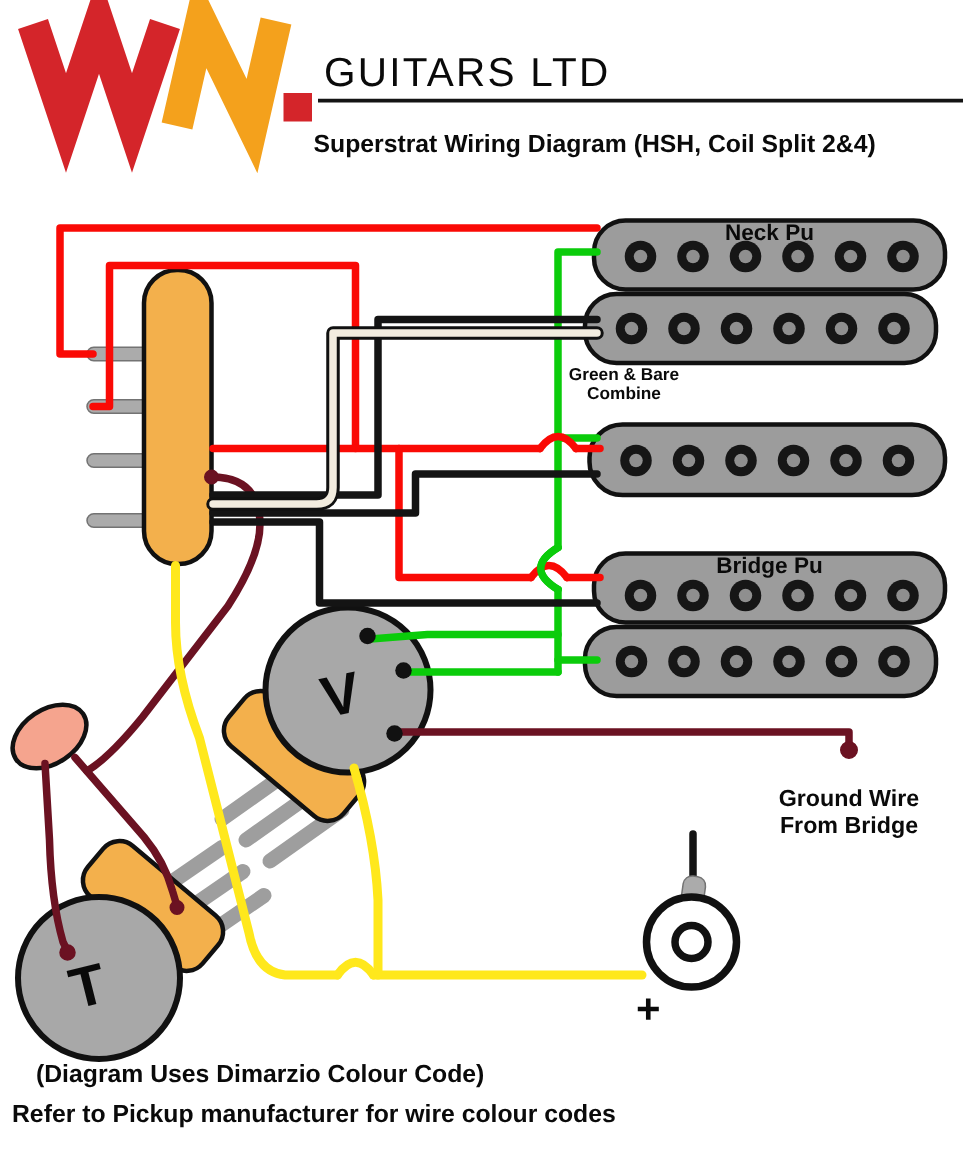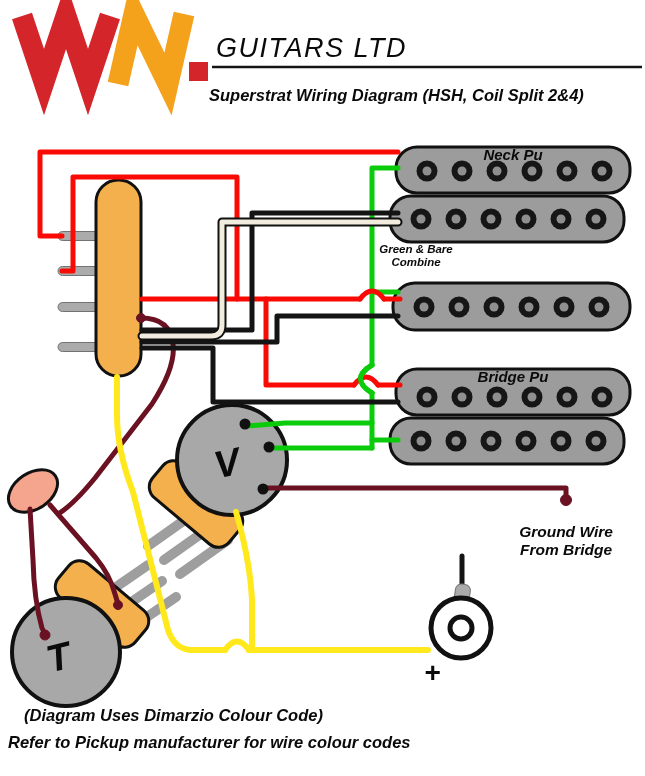--- a/index.html
+++ b/index.html
@@ -1,16 +1,16 @@
 <!DOCTYPE html>
 <html><head>
 <meta charset="utf-8">
 <style>
   html,body{margin:0;padding:0;background:#ffffff;}
-  .stage{position:relative;width:645px;height:776px;background:#fff;overflow:hidden;font-style:italic;}
+  .stage{position:relative;width:645px;height:776px;background:#fff;overflow:hidden;}
   svg{display:block;}
   text{font-family:"Liberation Sans",sans-serif;font-weight:bold;fill:#0a0a0a;}
   .brand{font-size:27px;font-weight:normal;letter-spacing:1.5px;}
   .title{font-size:16.5px;}
   .pu-label{font-size:15px;text-anchor:middle;}
   .small-label{font-size:11.5px;text-anchor:middle;}
   .ground-label{font-size:15.5px;text-anchor:middle;}
   .note{font-size:16.5px;}
   .knob-letter{font-size:38px;}
   .plus{font-size:28px;}

